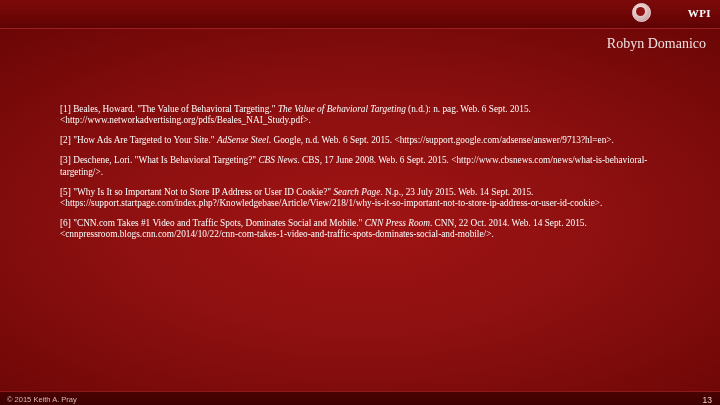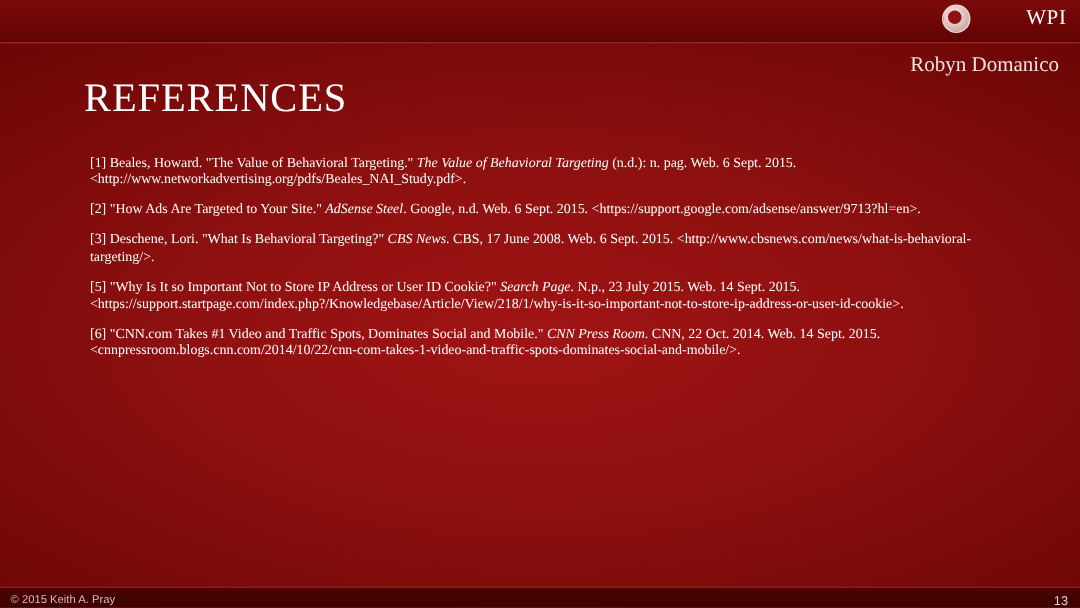--- a/index.html
+++ b/index.html
@@ -60,22 +60,22 @@
   .wpi-seal::after {
     content: "";
     position: absolute;
     left: 3px; top: 3px;
     width: 9px; height: 9px;
     border-radius: 50%;
     background: #8d1212;
   }
   .wpi-text {
     color: #ffffff;
-    font-size: 14px;
-    font-weight: normal;
+    font-size: 11px;
+    font-weight: bold;
     font-family: "Liberation Serif", serif;
     letter-spacing: 0.4px;
     margin-left: 32px;
   }
   
   .author {
     position: absolute;
     right: 14px;
     top: 36px;
     color: #f2e2e2;
@@ -146,21 +146,20 @@
 
   <div class="topbar">
     <div class="wpi-logo">
       <div class="wpi-seal"></div>
       <div class="wpi-text">WPI</div>
     </div>
   </div>
 
   <div class="author">Robyn Domanico</div>
 
-  <div class="heading">REFERENCES</div>
 
   <div class="refs">
       <div class="ref"><span>[1] Beales, Howard. "The Value of Behavioral Targeting." </span><i>The Value of Behavioral Targeting</i><span> (n.d.): n. pag. Web. 6 Sept. 2015. &lt;http://www.networkadvertising.org/pdfs/Beales_NAI_Study.pdf&gt;.</span></div>
       <div class="ref"><span>[2] "How Ads Are Targeted to Your Site." </span><i>AdSense Steel</i><span>. Google, n.d. Web. 6 Sept. 2015. &lt;https://support.google.com/adsense/answer/9713?hl=en&gt;.</span></div>
       <div class="ref"><span>[3] Deschene, Lori. "What Is Behavioral Targeting?" </span><i>CBS News</i><span>. CBS, 17 June 2008. Web. 6 Sept. 2015. &lt;http://www.cbsnews.com/news/what-is-behavioral-targeting/&gt;.</span></div>
       <div class="ref"><span>[5] "Why Is It so Important Not to Store IP Address or User ID Cookie?" </span><i>Search Page</i><span>. N.p., 23 July 2015. Web. 14 Sept. 2015. &lt;https://support.startpage.com/index.php?/Knowledgebase/Article/View/218/1/why-is-it-so-important-not-to-store-ip-address-or-user-id-cookie&gt;.</span></div>
       <div class="ref"><span>[6] "CNN.com Takes #1 Video and Traffic Spots, Dominates Social and Mobile." </span><i>CNN Press Room</i><span>. CNN, 22 Oct. 2014. Web. 14 Sept. 2015. &lt;cnnpressroom.blogs.cnn.com/2014/10/22/cnn-com-takes-1-video-and-traffic-spots-dominates-social-and-mobile/&gt;.</span></div>
     </div>
 
   <div class="bottombar">

